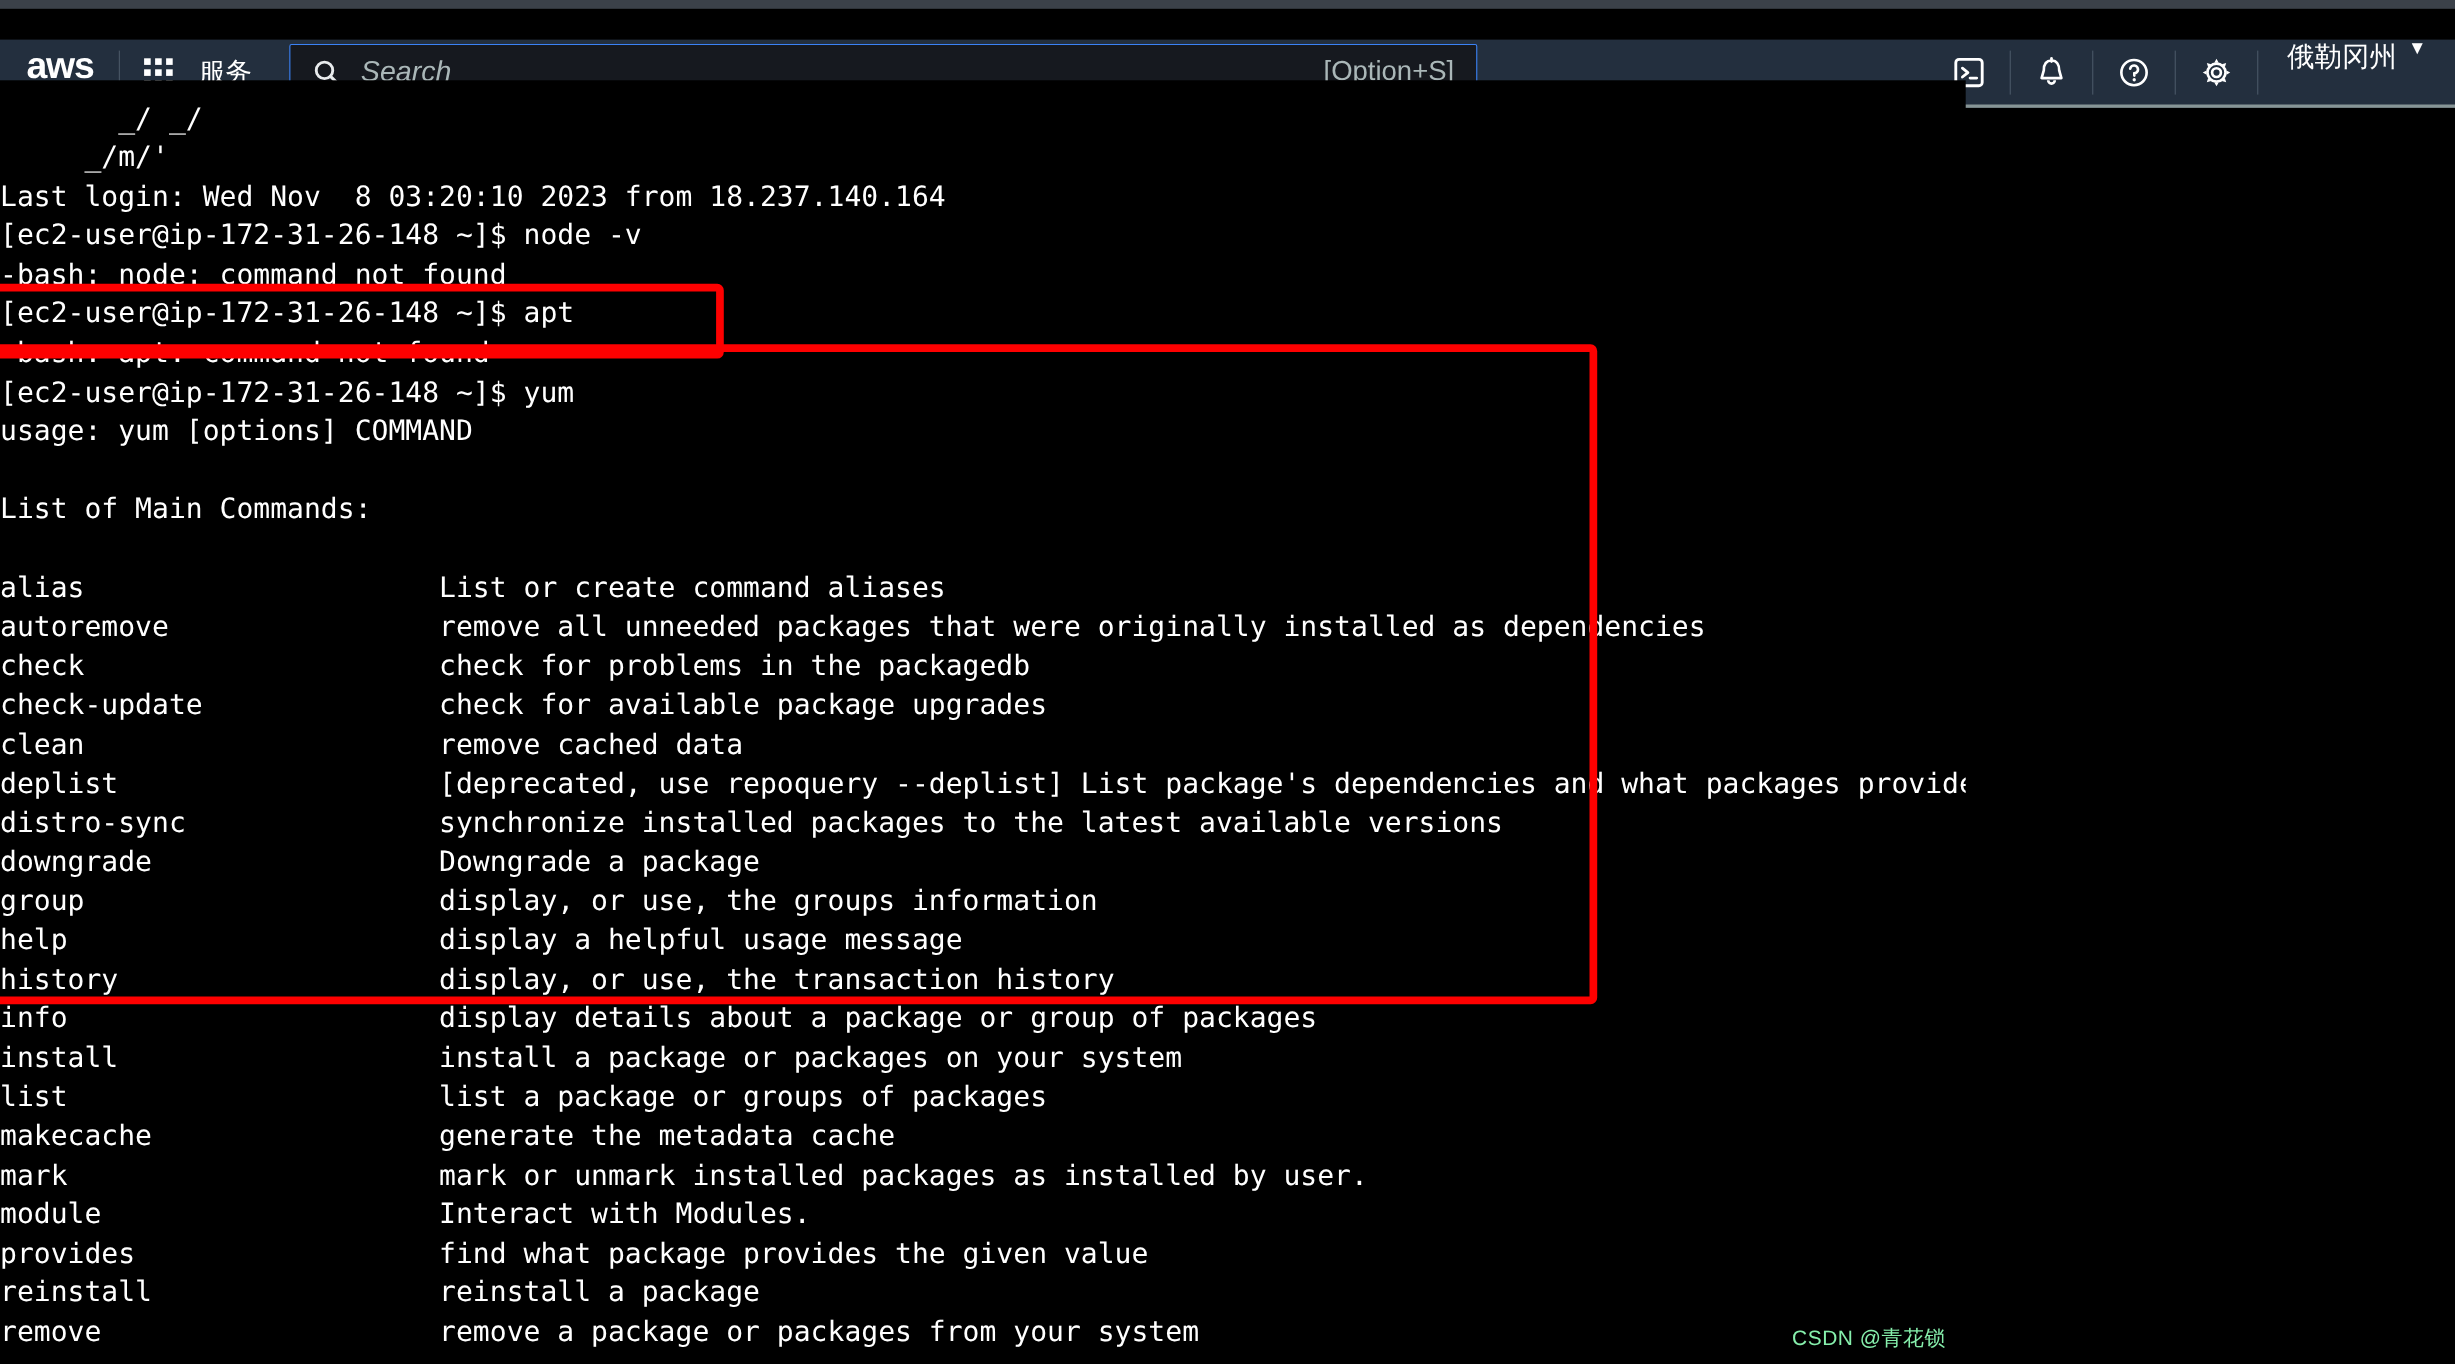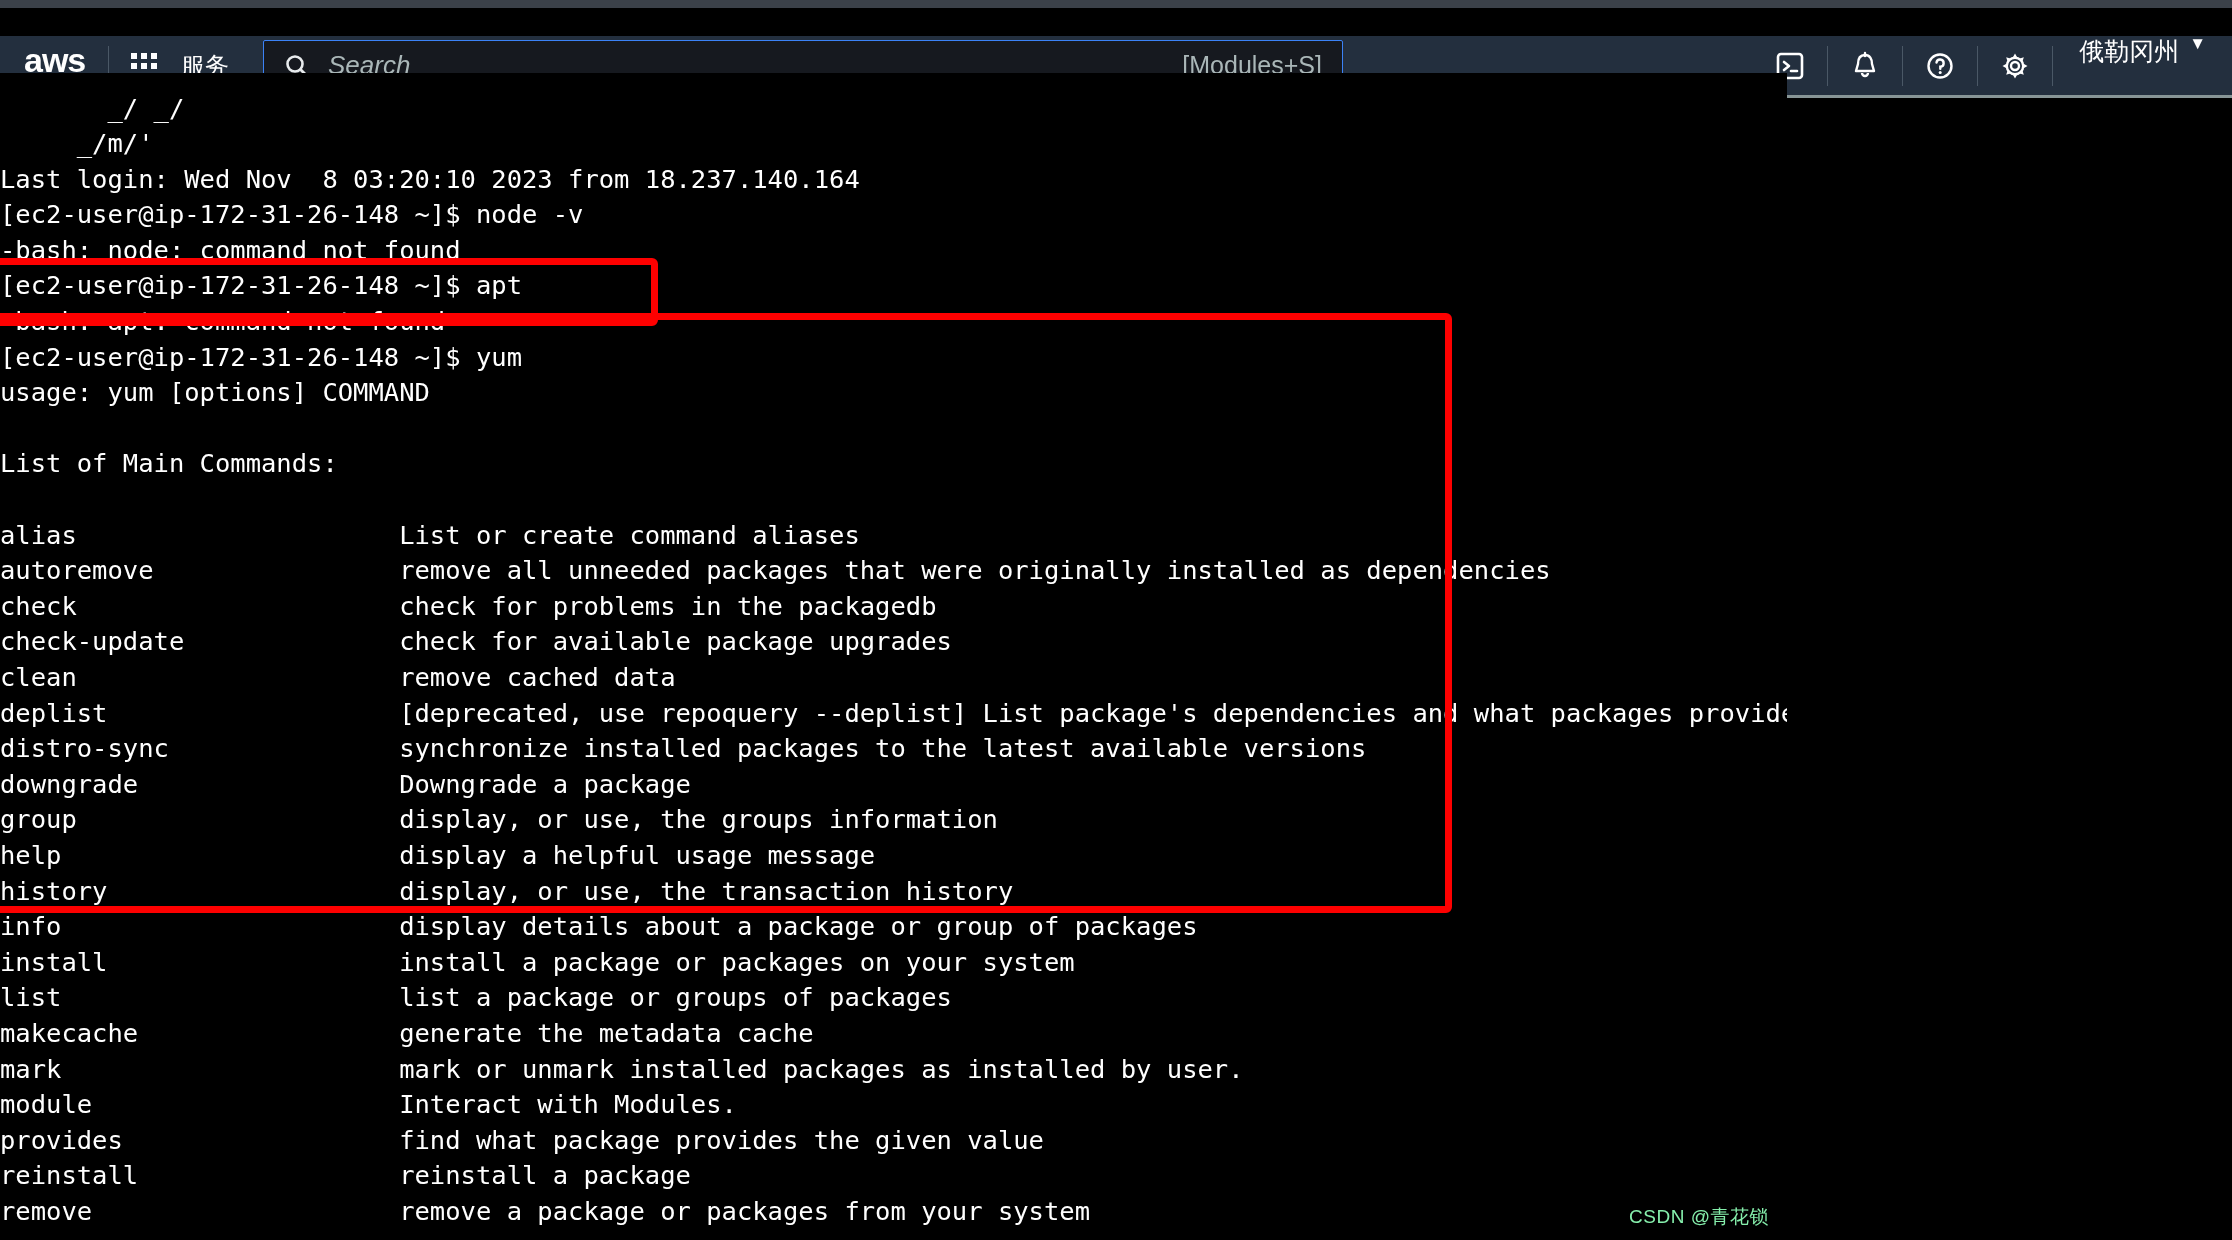--- a/index.html
+++ b/index.html
@@ -261,21 +261,21 @@
   </div>
 
   <div id="search-wrap">
     <span class="mag">
       <svg width="26" height="26" viewBox="0 0 26 26">
         <circle cx="11" cy="11" r="7.5" stroke="#e8ebed" stroke-width="2.6" fill="none"></circle>
         <line x1="16.5" y1="16.5" x2="23.5" y2="23.5" stroke="#e8ebed" stroke-width="2.8" stroke-linecap="round"></line>
       </svg>
     </span>
     <input id="search-input" type="text" placeholder="Search" style="">
-    <span id="search-hint">[Modules+S]</span>
+    <span id="search-hint">[Option+S]</span>
   </div>
 
   <div id="hdr-right">
 
     <div class="hdr-icon-btn">
       <span>
         <svg width="30" height="30" viewBox="0 0 30 30">
           <rect x="3" y="3" width="24" height="24" rx="3" stroke="#ffffff" stroke-width="2.6" fill="none"></rect>
           <polyline points="9,11 14,15 9,19" stroke="#ffffff" stroke-width="2.6" fill="none" stroke-linecap="round" stroke-linejoin="round"></polyline>
           <line x1="16" y1="20" x2="22" y2="20" stroke="#ffffff" stroke-width="2.6" stroke-linecap="round"></line>

